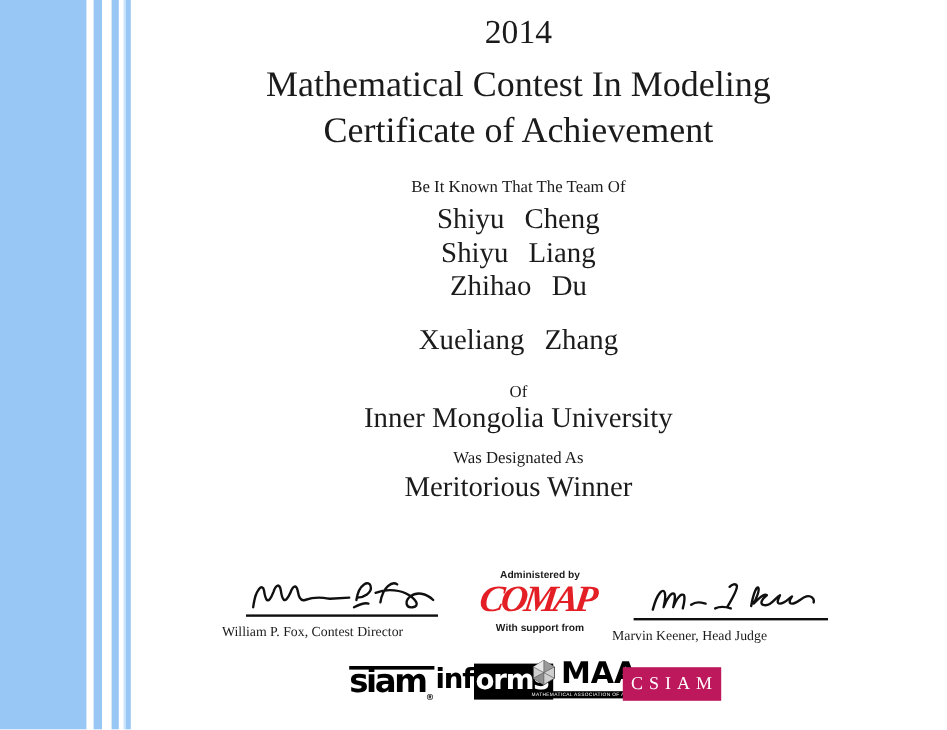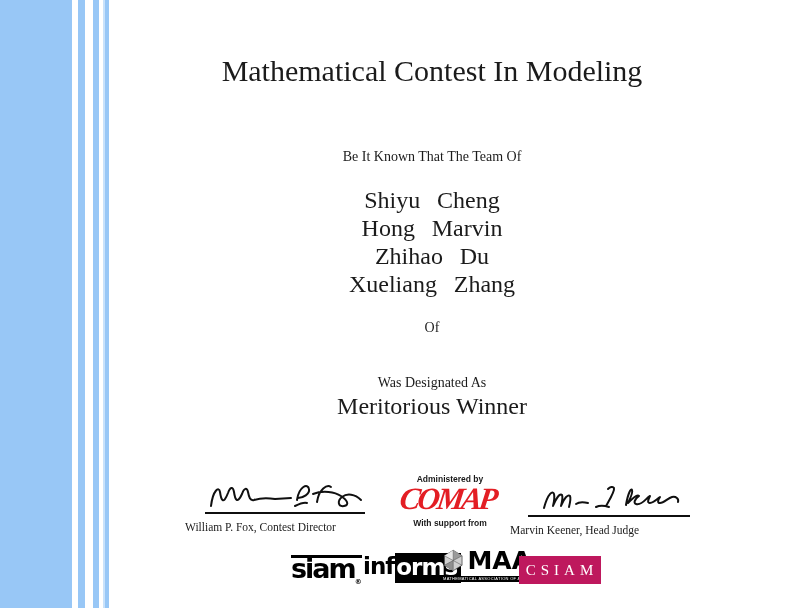--- a/index.html
+++ b/index.html
@@ -19,21 +19,21 @@
 
   
   .content{position:absolute;left:75px;width:714px;top:0;height:608px;}
   .cline{position:absolute;left:0;width:100%;text-align:center;white-space:nowrap;}
 
   .year{top:12px;font-size:28px;}
   .title1{top:54px;font-size:30px;}
   .title2{top:92px;font-size:30px;}
   .small-line{font-size:14px;}
   .intro1{top:149px;}
-  .names{top:169px;font-size:24px;line-height:28px;word-spacing:0.45em;margin-top:17px;}
+  .names{top:169px;font-size:24px;line-height:28px;word-spacing:0.45em;}
   .advisor-intro{top:255px;}
   .advisor{top:271px;font-size:24px;word-spacing:0.45em;}
   .of{top:320px;}
   .institution{top:336px;font-size:24px;}
   .designated{top:375px;}
   .designation{top:393px;font-size:24px;}
 
   
   .sigline{position:absolute;border-bottom:2px solid #0f0f0f;height:0;}
   .sigline-left{left:205px;width:160px;top:512px;}
@@ -88,32 +88,35 @@
 </head>
 <body>
 
 <div class="bar bar-wide"></div>
 <div class="bar bar-a"></div>
 <div class="bar bar-b"></div>
 <div class="bar bar-c-light"></div>
 <div class="bar bar-c"></div>
 
 <div class="content">
+  <div class="cline year">2014</div>
   <div class="cline title1">Mathematical Contest In Modeling</div>
+  <div class="cline title2">Certificate of Achievement</div>
 
   <div class="cline small-line intro1">Be It Known That The Team Of</div>
   <div class="cline names">
     <div>Shiyu Cheng</div>
-    <div>Hong Marvin</div>
+    <div>Shiyu Liang</div>
     <div>Zhihao Du</div>
   </div>
 
   <div class="cline advisor">Xueliang Zhang</div>
 
   <div class="cline small-line of">Of</div>
+  <div class="cline institution">Inner Mongolia University</div>
 
   <div class="cline small-line designated">Was Designated As</div>
   <div class="cline designation">Meritorious Winner</div>
 </div>
 
 <svg class="sig-svg sig-svg-left" width="164" height="42" viewBox="0 0 164 42">
   <g fill="none" stroke="#101010" stroke-width="2" stroke-linecap="round" stroke-linejoin="round">
     <path d="M8 32 C10 16 16 12 17 18 C18 25 20 32 25 19 C27 13 30 12 31 18 C32 25 34 31 39 20 C41 14 44 13 45 18 C46 23 47 27 51 26 C60 23 66 24 72 25 L88 24"></path>
     <path d="M94 26 C96 12 105 9 106 15 C107 20 100 24 95 24 M92 32 C98 29 101 28 104 29"></path>
     <path d="M114 28 C116 15 124 10 128 13 M110 20 C120 16 132 18 138 22 C144 26 147 31 141 32 C135 33 134 27 139 23 C144 19 152 20 158 26"></path>

